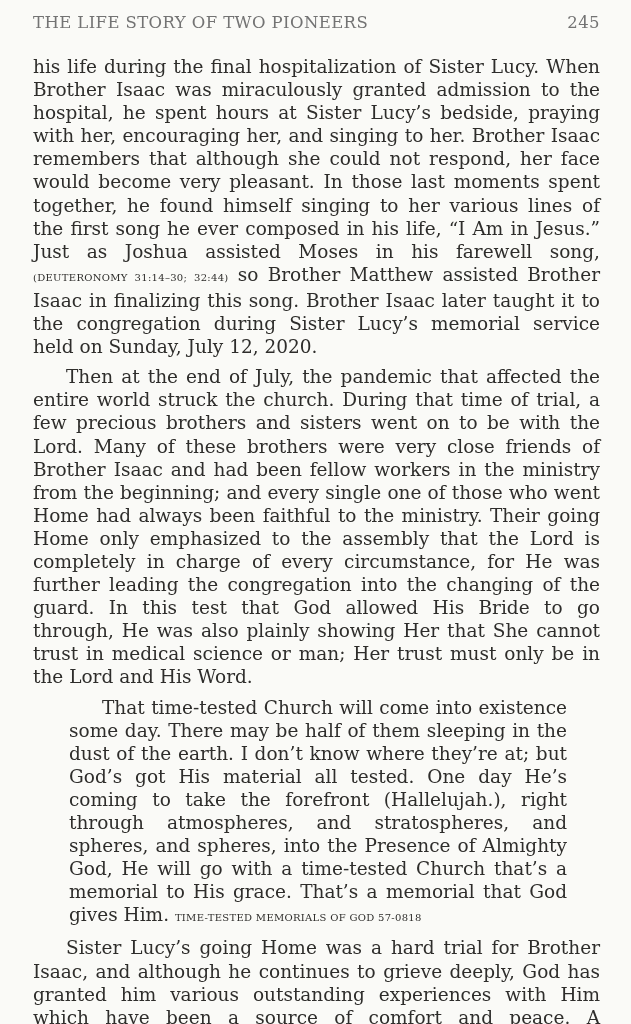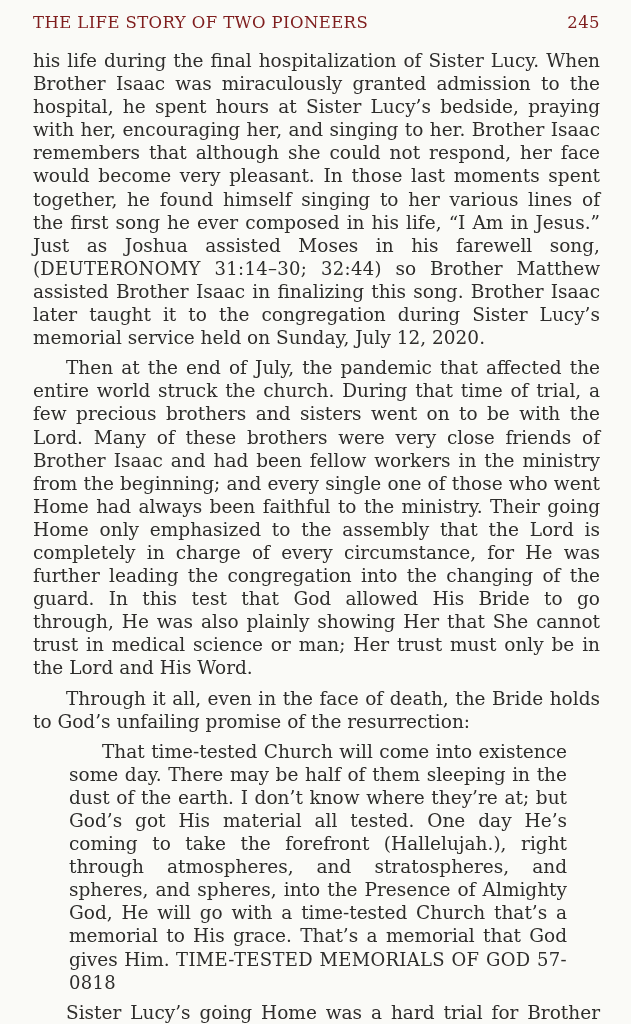--- a/index.html
+++ b/index.html
@@ -18,22 +18,22 @@
     box-sizing: border-box;
     padding: 13px 31px 0 33px;
     overflow: hidden;
   }
   .header {
     display: flex;
     justify-content: space-between;
     align-items: baseline;
     font-size: 16.5px;
     letter-spacing: 0.4px;
-    margin-bottom: 17px;
-    color: #7f1d1d;
+    margin-bottom: 23px;
+    color: #737373;
   }
   .running-title {
     white-space: nowrap;
   }
   .page-number {
     white-space: nowrap;
   }
   .body-text {
     font-size: 18.5px;
     line-height: 23.1px;
@@ -46,41 +46,40 @@
   }
   .para.no-indent {
     text-indent: 0;
   }
   .quote {
     margin: 3px 33px 7px 36px;
     text-indent: 33px;
     padding: 0;
   }
   .smallcaps {
-    font-size: 18px;
+    font-size: 10px;
     letter-spacing: 0.3px;
   }
 </style>
 </head>
 <body>
 
 <div class="page">
 
   <div class="header">
     <span class="running-title">THE LIFE STORY OF TWO PIONEERS</span>
     <span class="page-number">245</span>
   </div>
 
   <div class="body-text">
 
     <p class="para no-indent"><span>his life during the final hospitalization of Sister Lucy. When Brother Isaac was miraculously granted admission to the hospital, he spent hours at Sister Lucy’s bedside, praying with her, encouraging her, and singing to her. Brother Isaac remembers that although she could not respond, her face would become very pleasant. In those last moments spent together, he found himself singing to her various lines of the first song he ever composed in his life, “I Am in Jesus.” Just as Joshua assisted Moses in his farewell song, </span><span class="smallcaps">(DEUTERONOMY 31:14–30; 32:44)</span><span> so Brother Matthew assisted Brother Isaac in finalizing this song. Brother Isaac later taught it to the congregation during Sister Lucy’s memorial service held on Sunday, July 12, 2020.</span></p>
 
     <p class="para">Then at the end of July, the pandemic that affected the entire world struck the church. During that time of trial, a few precious brothers and sisters went on to be with the Lord. Many of these brothers were very close friends of Brother Isaac and had been fellow workers in the ministry from the beginning; and every single one of those who went Home had always been faithful to the ministry. Their going Home only emphasized to the assembly that the Lord is completely in charge of every circumstance, for He was further leading the congregation into the changing of the guard. In this test that God allowed His Bride to go through, He was also plainly showing Her that She cannot trust in medical science or man; Her trust must only be in the Lord and His Word.</p>
 
-    <p class="para">Through it all, even in the face of death, the Bride holds to God’s unfailing promise of the resurrection:</p>
 
     <blockquote class="quote"><span>That time-tested Church will come into existence some day. There may be half of them sleeping in the dust of the earth. I don’t know where they’re at; but God’s got His material all tested. One day He’s coming to take the forefront (Hallelujah.), right through atmospheres, and stratospheres, and spheres, and spheres, into the Presence of Almighty God, He will go with a time-tested Church that’s a memorial to His grace. That’s a memorial that God gives Him. </span><span class="smallcaps">TIME-TESTED MEMORIALS OF GOD 57-0818</span></blockquote>
 
     <p class="para">Sister Lucy’s going Home was a hard trial for Brother Isaac, and although he continues to grieve deeply, God has granted him various outstanding experiences with Him which have been a source of comfort and peace. A supernatural experience occurred a few months after Sister Lucy entered the Sixth Dimension. One Sunday afternoon, when Brother Isaac was in a very deep,</p>
 
   </div>
 
 </div>
 
 </body></html>

